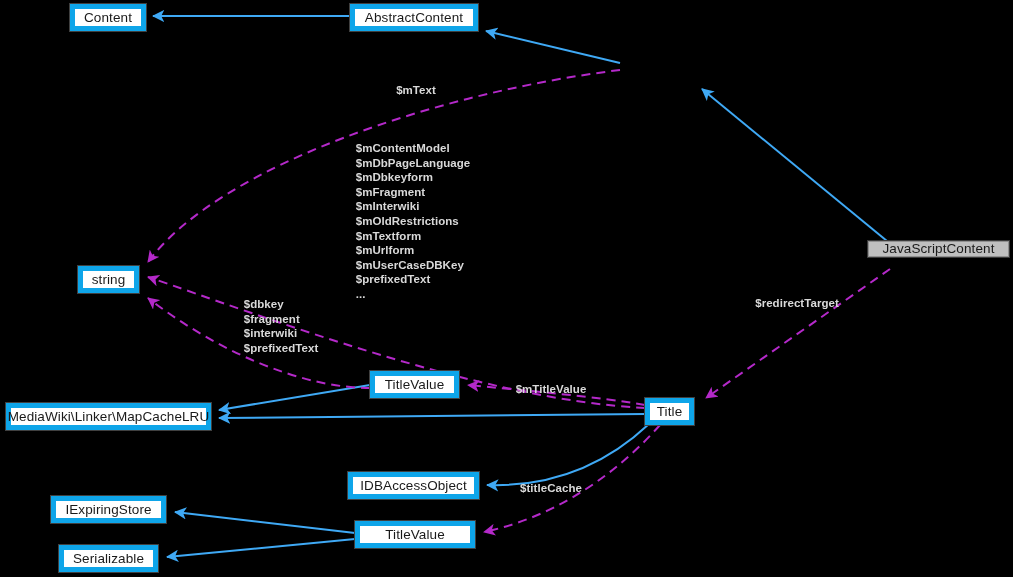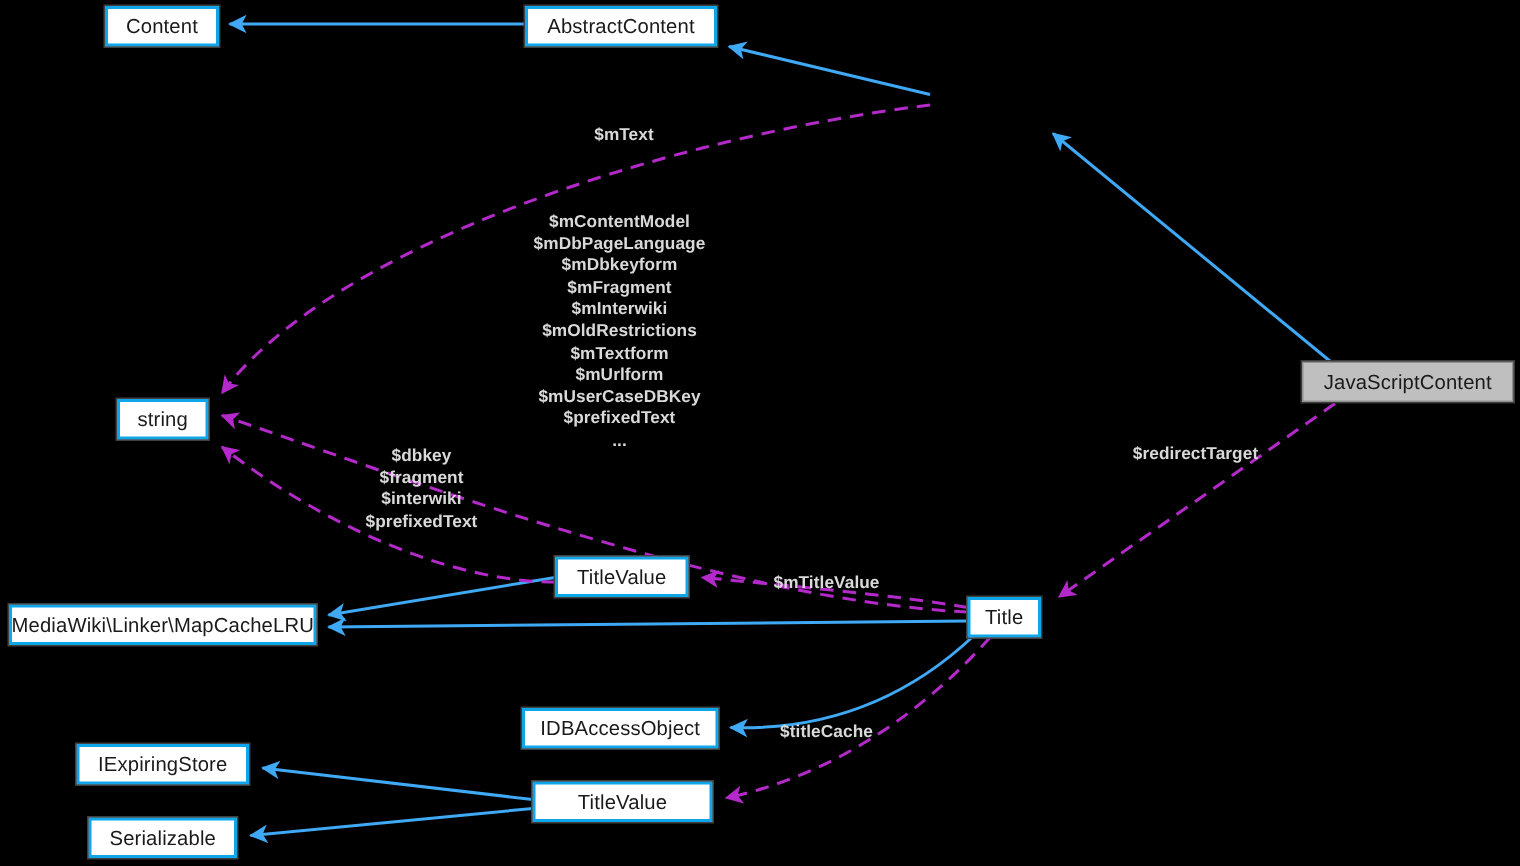--- a/index.html
+++ b/index.html
@@ -18,21 +18,21 @@
   svg#edges {
     position: absolute;
     left: 0; top: 0;
     width: 1013px;
     height: 577px;
   }
   .node {
     position: absolute;
     box-sizing: border-box;
     background: #FFFFFF;
-    border: 2px solid #0ea5e9;
+    border: 5px solid #0ea5e9;
     outline: 1px solid #404040;
     color: #1A1A1A;
     font-size: 13.5px;
     line-height: 1;
     display: flex;
     align-items: center;
     justify-content: center;
     white-space: nowrap;
     z-index: 5;
     letter-spacing: 0.1px;
@@ -42,21 +42,20 @@
     border: 1px solid #909090;
     outline: 1px solid #3A3A3A;
   }
   .edge-label {
     position: absolute;
     color: #D9D9D9;
     font-size: 11.5px;
     font-weight: bold;
     line-height: 14.6px;
     white-space: pre;
-    text-align: center;
     z-index: 6;
     letter-spacing: 0.05px;
   }
   .edge-label.center { transform: translateX(-50%); }
 </style>
 </head>
 <body>
 
 <div id="diagram-root">
 
@@ -93,21 +92,21 @@
 
   <div class="node" style="left:70px; top:4px; width:76px; height:27px;">
     <span>Content</span>
   </div>
 
   <div class="node" style="left:350px; top:4px; width:128px; height:27px;">
     <span>AbstractContent</span>
   </div>
 
 
-  <div class="node highlight" style="left:868px; top:241px; width:141px; height:27px;">
+  <div class="node highlight" style="left:868px; top:241px; width:141px; height:16px;">
     <span>JavaScriptContent</span>
   </div>
 
   <div class="node" style="left:78px; top:266px; width:61px; height:27px;">
     <span>string</span>
   </div>
 
   <div class="node" style="left:370px; top:371px; width:89px; height:27px;justify-content:center;">
     <span>TitleValue</span>
   </div>

